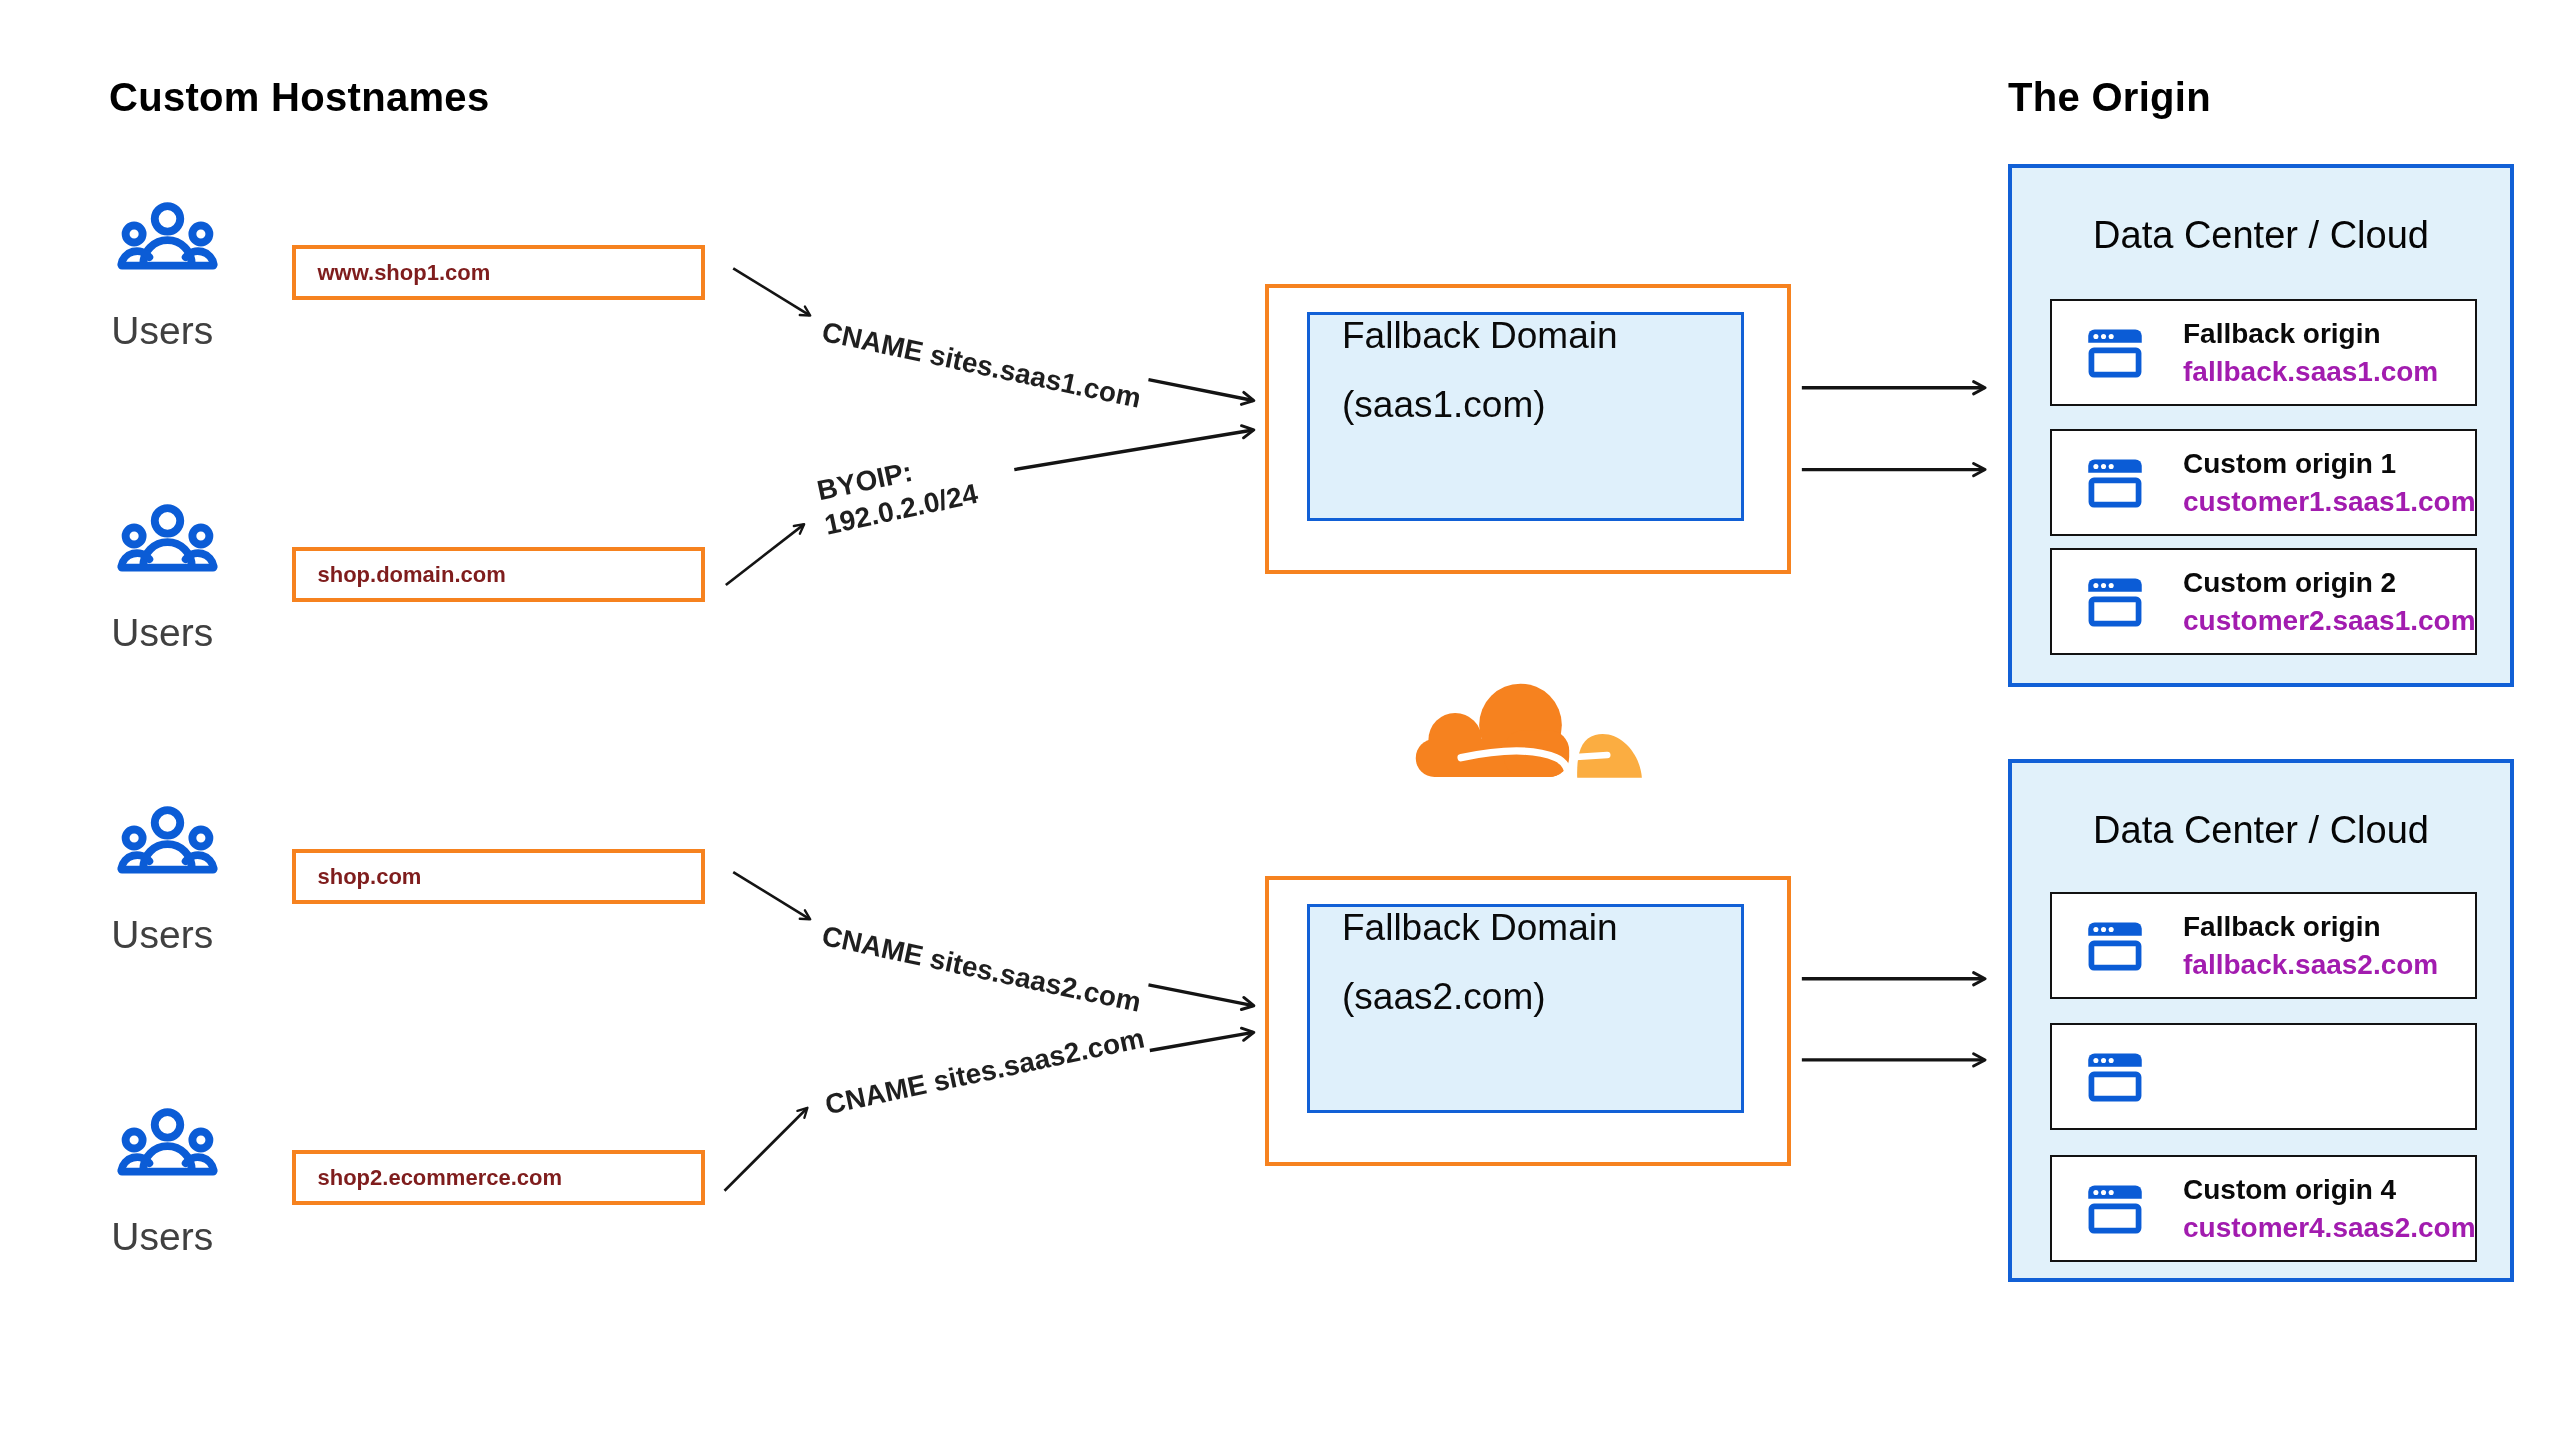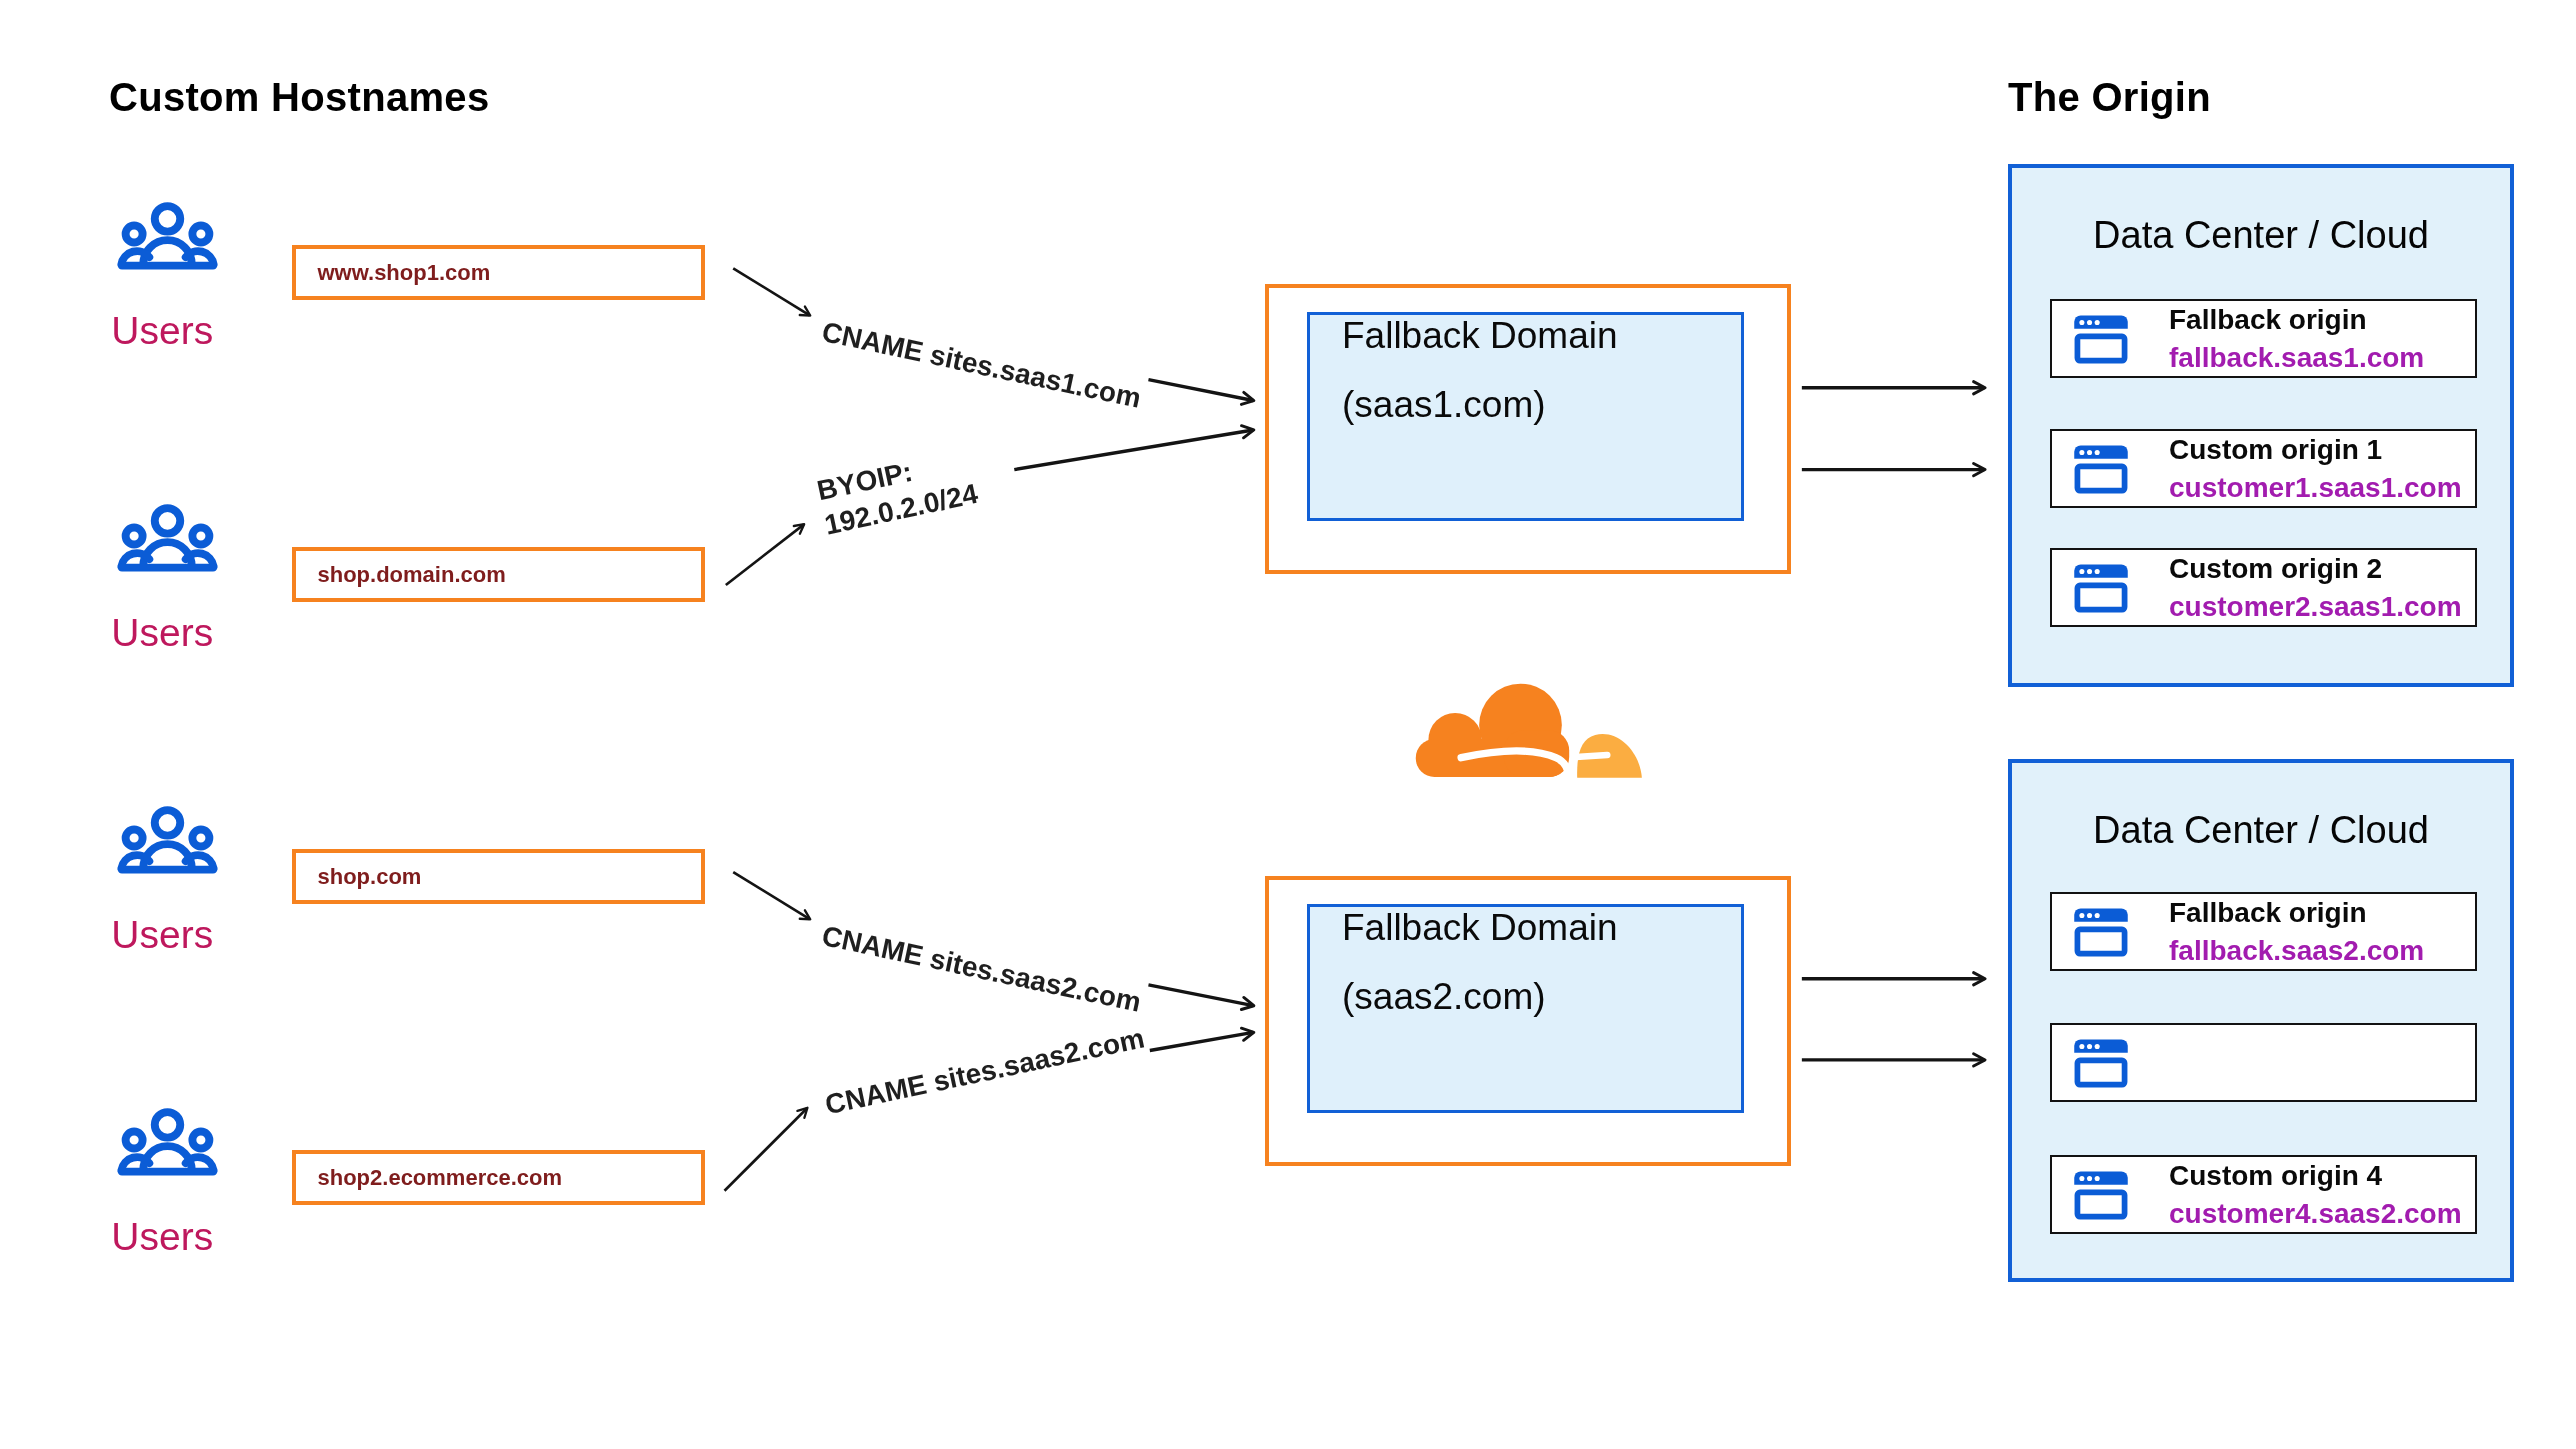--- a/index.html
+++ b/index.html
@@ -14,21 +14,21 @@
   .canvas{position:relative;width:2576px;height:1449px;background:#ffffff;overflow:hidden;}
   .abs{position:absolute;}
 
   .section-title{
     font-size:40px;font-weight:700;color:#000;letter-spacing:0.3px;white-space:nowrap;
   }
 
   
   .user-group{width:134px;text-align:left;}
   .user-icon{display:block;width:115px;height:79px;}
-  .users-label{font-size:39px;color:#be185d;font-weight:400;margin-top:29.5px;margin-left:1.3px;}
+  .users-label{font-size:39px;color:#404040;font-weight:400;margin-top:29.5px;margin-left:1.3px;}
 
   
   .hostname-box{
     left:292px;width:413px;height:55px;background:#fff;
     border:4px solid var(--orange);box-sizing:border-box;
     display:flex;align-items:center;padding-left:21.5px;
   }
   .hostname-box span{font-size:22px;font-weight:700;color:#7f1d1d;white-space:nowrap;}
 
   
@@ -53,23 +53,23 @@
   
   .datacenter{
     left:2008px;width:506px;height:523px;background:var(--light-blue);
     border:4.7px solid #1160D6;box-sizing:border-box;
   }
   .dc-title{
     position:absolute;top:46px;left:0;width:100%;text-align:center;
     font-size:38px;font-weight:400;color:#050505;white-space:nowrap;
   }
   .origin-box{
-    position:absolute;left:38px;width:427px;height:79px;background:#fff;
+    position:absolute;left:38px;width:427px;height:107px;background:#fff;
     border:2px solid #121212;box-sizing:border-box;
-    display:flex;align-items:center;padding-left:20px;gap:39px;
+    display:flex;align-items:center;padding-left:34px;gap:39px;
   }
   .origin-icon{width:58px;height:52px;flex:0 0 auto;}
   .origin-text{display:flex;flex-direction:column;line-height:38px;}
   .origin-name{font-size:28px;font-weight:700;color:#0a0a0a;white-space:nowrap;}
   .origin-host{font-size:28px;font-weight:700;color:#a21caf;white-space:nowrap;}
 
   .cf-logo{left:1405px;top:670px;width:247px;height:114px;}
 
   .arrow-layer{left:0;top:0;width:2576px;height:1449px;pointer-events:none;}
 </style>

